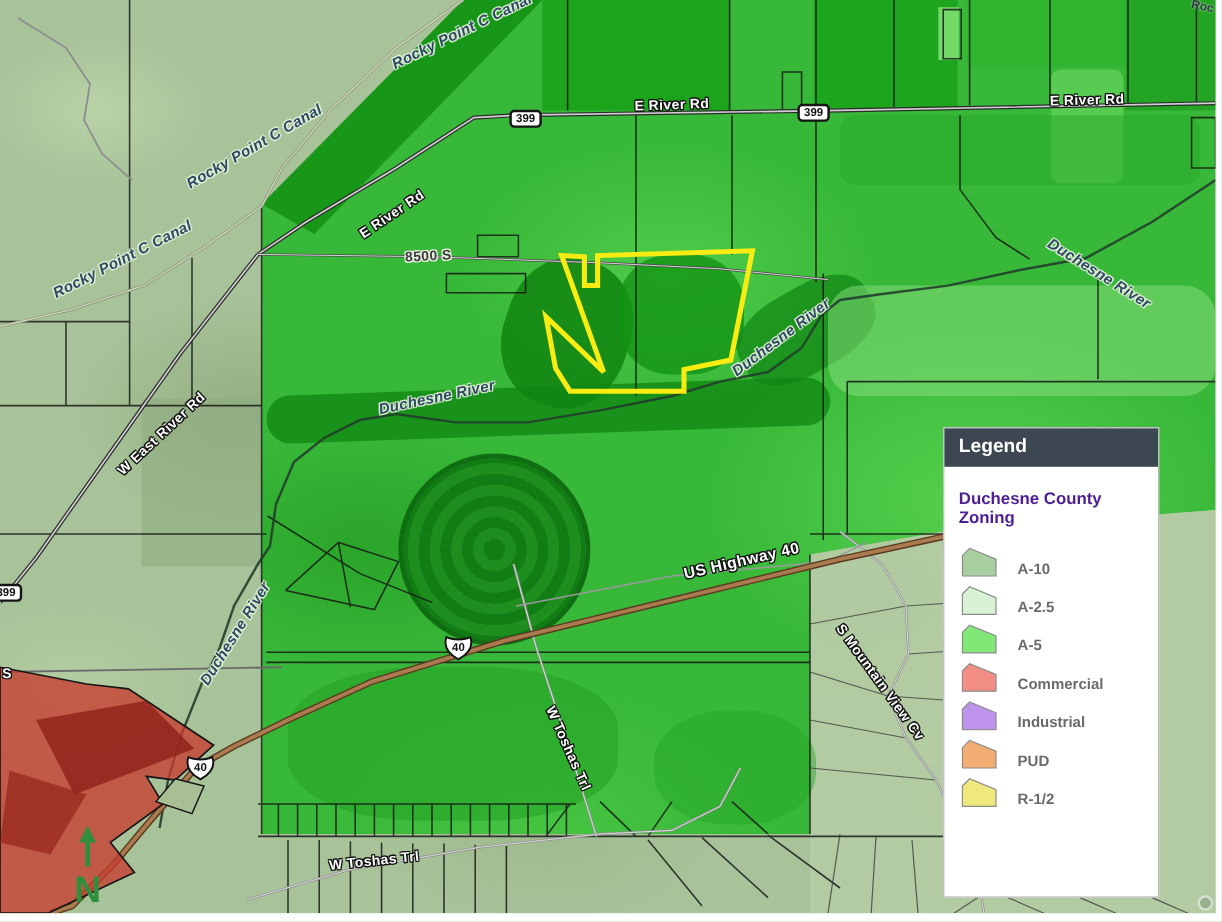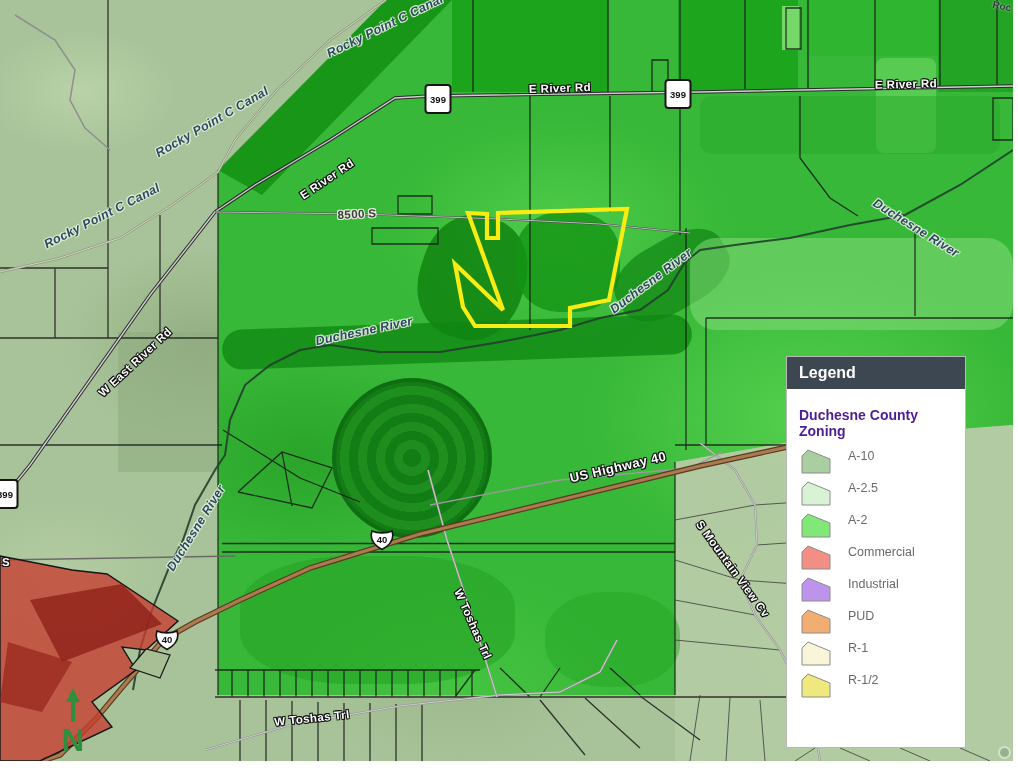--- a/index.html
+++ b/index.html
@@ -38,35 +38,35 @@
   .rl{font-size:11.5px;color:#ffffff;letter-spacing:.4px;
       text-shadow:-1px -1px 0 #111,1px -1px 0 #111,-1px 1px 0 #111,1px 1px 0 #111,0 1px 0 #111,0 -1px 0 #111;}
   .rl.lg{font-size:13px;}
   .dk{font-size:11.5px;color:#3d3d3d;letter-spacing:.4px;
       text-shadow:-1px -1px 0 #e6eedd,1px -1px 0 #e6eedd,-1px 1px 0 #e6eedd,1px 1px 0 #e6eedd;}
   .wt{font-size:12.5px;font-style:italic;color:#2d4a63;letter-spacing:.3px;
       text-shadow:-1px -1px 0 rgba(225,240,215,.9),1px -1px 0 rgba(225,240,215,.9),
                   -1px 1px 0 rgba(225,240,215,.9),1px 1px 0 rgba(225,240,215,.9);}
   .corner{font-size:10px;color:#2e3a44;text-shadow:0 0 2px #cfe0c8;}
   
-  .sh399{position:absolute;width:27px;height:30px;background:#fff;border:2px solid #151515;border-radius:4px;
+  .sh399{position:absolute;width:27px;height:15px;background:#fff;border:2px solid #151515;border-radius:4px;
          transform:translate(-50%,-50%);display:flex;align-items:center;justify-content:center;
          font-size:9.5px;font-weight:bold;color:#111;}
   .shus{position:absolute;width:26px;height:24px;transform:translate(-50%,-50%);text-decoration:underline;}
   
   .north{position:absolute;left:50px;top:688px;width:46px;height:70px;text-align:center;}
   .north .n{font-size:31px;font-weight:bold;color:#2f8f3e;line-height:26px;}
   
   .legend{position:absolute;left:786px;top:356px;width:180px;height:392px;background:#ffffff;
           border:1px solid #b9b9b9;}
   .legend-header{height:32px;background:#3d4751;color:#fff;font-size:16px;font-weight:bold;
           display:flex;align-items:center;padding-left:12px;}
   .legend-title{margin:18px 0 4px 12px;font-size:14px;font-weight:bold;color:#4c1d95;}
   .legend-items{margin:10px 0 0 14px;}
-  .lrow{display:flex;align-items:flex-start;height:32px;}
+  .lrow{display:flex;align-items:flex-end;height:32px;font-weight:bold;}
   .lrow svg{flex:0 0 30px;}
   .lrow .ltxt{margin-left:17px;font-size:12.5px;color:#6a6a6a;}
   .esri{position:absolute;left:998px;top:746px;width:13px;height:13px;border-radius:50%;
         border:2px solid rgba(255,255,255,.6);background:rgba(90,120,90,.3);}
 </style>
 </head>
 <body>
 
 <div class="stage">
  <div class="map">
@@ -228,45 +228,39 @@
      <div class="lrow">
        <svg width="30" height="25" viewBox="0 0 30 25">
             <path d="M1 7 L7 1 L29 10 L29 24 L1 24 Z" stroke="#8c8c8c" stroke-width="1" fill="#d9f2d5"></path>
           </svg>
        <span class="ltxt">A-2.5</span>
      </div>
      <div class="lrow">
        <svg width="30" height="25" viewBox="0 0 30 25">
             <path d="M1 7 L7 1 L29 10 L29 24 L1 24 Z" stroke="#8c8c8c" stroke-width="1" fill="#81e878"></path>
           </svg>
-       <span class="ltxt">A-2</span>
+       <span class="ltxt">A-5</span>
      </div>
      <div class="lrow">
        <svg width="30" height="25" viewBox="0 0 30 25">
             <path d="M1 7 L7 1 L29 10 L29 24 L1 24 Z" stroke="#8c8c8c" stroke-width="1" fill="#f28e84"></path>
           </svg>
        <span class="ltxt">Commercial</span>
      </div>
      <div class="lrow">
        <svg width="30" height="25" viewBox="0 0 30 25">
             <path d="M1 7 L7 1 L29 10 L29 24 L1 24 Z" stroke="#8c8c8c" stroke-width="1" fill="#bd93ec"></path>
           </svg>
        <span class="ltxt">Industrial</span>
      </div>
      <div class="lrow">
        <svg width="30" height="25" viewBox="0 0 30 25">
             <path d="M1 7 L7 1 L29 10 L29 24 L1 24 Z" stroke="#8c8c8c" stroke-width="1" fill="#f2ad72"></path>
           </svg>
        <span class="ltxt">PUD</span>
-     </div>
-     <div class="lrow">
-       <svg width="30" height="25" viewBox="0 0 30 25">
-            <path d="M1 7 L7 1 L29 10 L29 24 L1 24 Z" stroke="#8c8c8c" stroke-width="1" fill="#f8f5d8"></path>
-          </svg>
-       <span class="ltxt">R-1</span>
      </div>
      <div class="lrow">
        <svg width="30" height="25" viewBox="0 0 30 25">
             <path d="M1 7 L7 1 L29 10 L29 24 L1 24 Z" stroke="#8c8c8c" stroke-width="1" fill="#eee87d"></path>
           </svg>
        <span class="ltxt">R-1/2</span>
      </div>
    </div>
  </div>
 </div>

